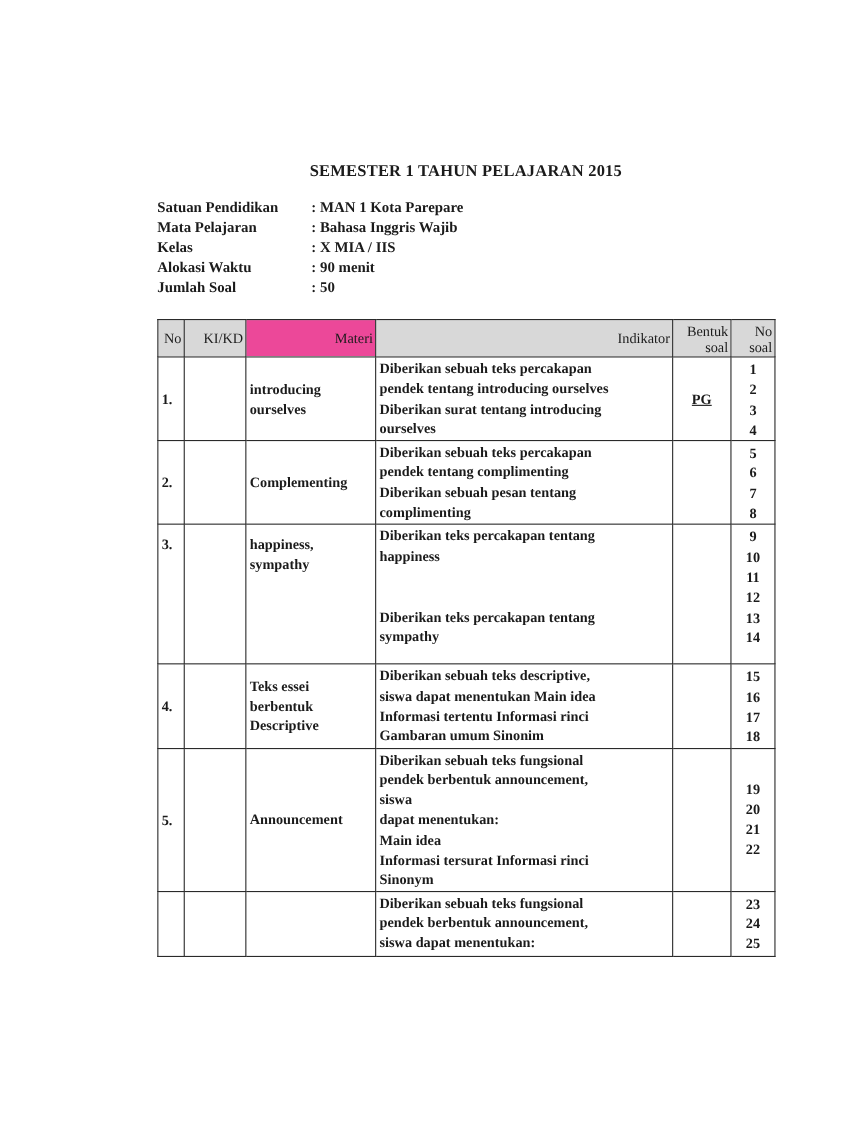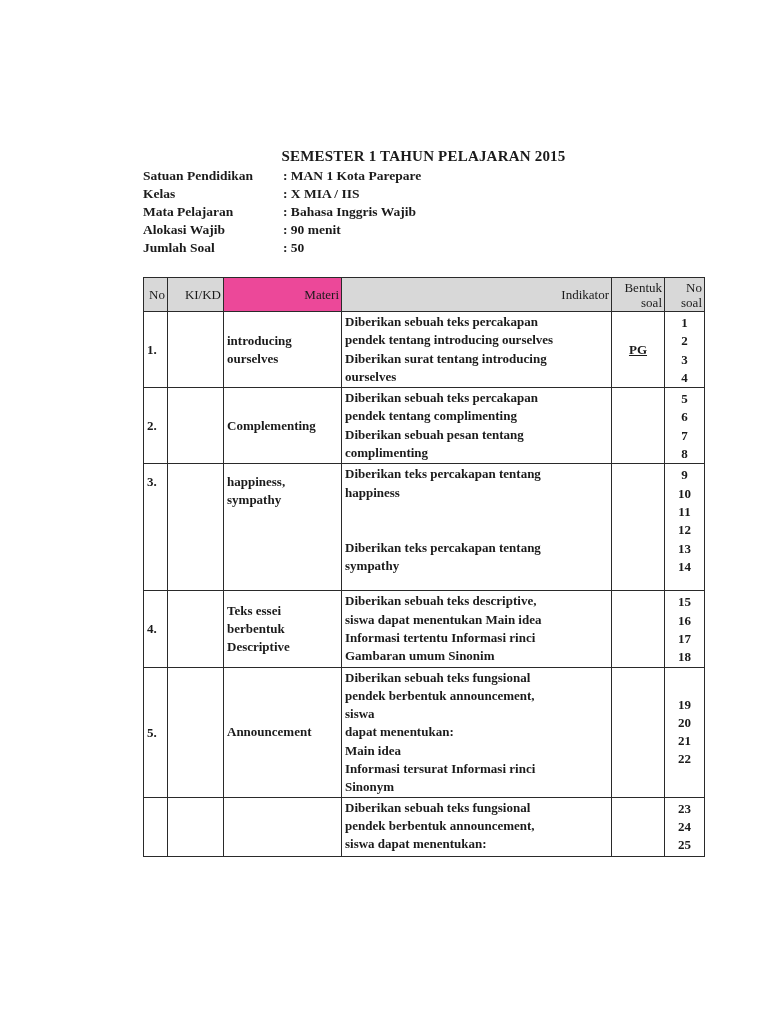--- a/index.html
+++ b/index.html
@@ -21,21 +21,21 @@
     padding-left: 143px;
     width: 561px;
   }
   .title {
     text-align: center;
     font-size: 15px;
     line-height: 21px;
     letter-spacing: 0.2px;
   }
   .meta {
-    margin-top: 0;
+    margin-top: 13px;
     font-size: 13.5px;
     line-height: 18px;
   }
   .meta-row {
     display: flex;
   }
   .meta-label {
     width: 140px;
     flex: 0 0 140px;
   }
@@ -108,29 +108,29 @@
   <div class="title">
     <div>SEMESTER 1 TAHUN PELAJARAN 2015</div>
   </div>
 
   <div class="meta">
     <div class="meta-row">
       <div class="meta-label">Satuan Pendidikan</div>
       <div class="meta-value">: MAN 1 Kota Parepare</div>
     </div>
     <div class="meta-row">
+      <div class="meta-label">Mata Pelajaran</div>
+      <div class="meta-value">: Bahasa Inggris Wajib</div>
+    </div>
+    <div class="meta-row">
       <div class="meta-label">Kelas</div>
       <div class="meta-value">: X MIA / IIS</div>
     </div>
     <div class="meta-row">
-      <div class="meta-label">Mata Pelajaran</div>
-      <div class="meta-value">: Bahasa Inggris Wajib</div>
-    </div>
-    <div class="meta-row">
-      <div class="meta-label">Alokasi Wajib</div>
+      <div class="meta-label">Alokasi Waktu</div>
       <div class="meta-value">: 90 menit</div>
     </div>
     <div class="meta-row">
       <div class="meta-label">Jumlah Soal</div>
       <div class="meta-value">: 50</div>
     </div>
   </div>
 
   <table class="kisi">
     <colgroup>

